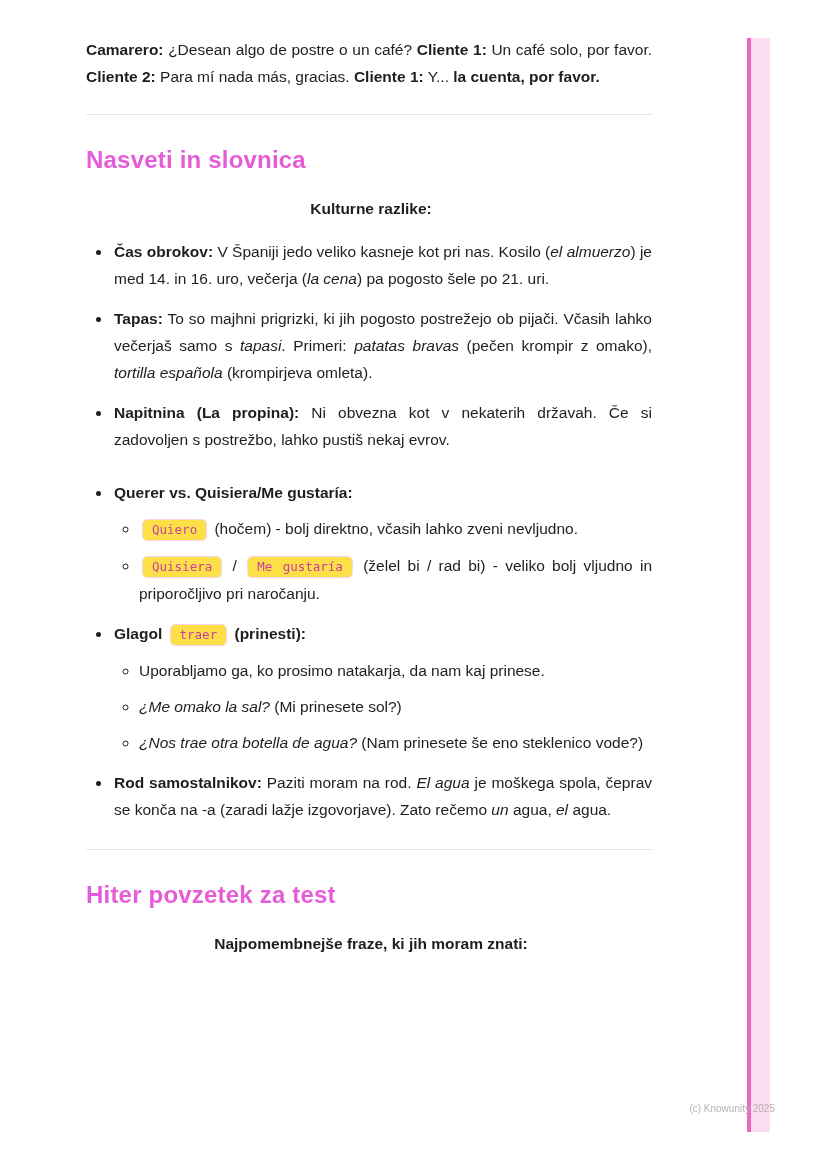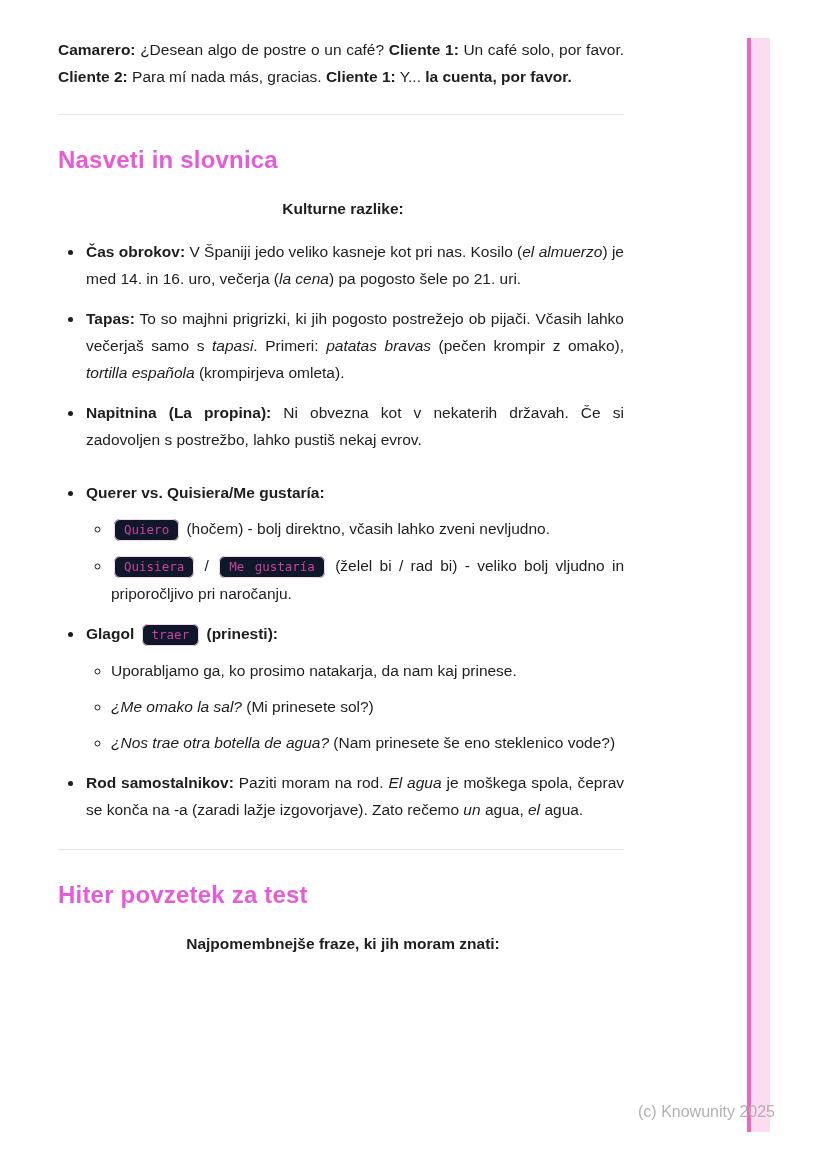--- a/index.html
+++ b/index.html
@@ -7,36 +7,36 @@
   body {
     width: 828px; height: 1171px;
     background: #ffffff;
     font-family: "Liberation Sans", "DejaVu Sans", sans-serif;
     color: #1e1e1e;
     position: relative;
     overflow: hidden;
   }
   .content {
     position: absolute;
-    left: 58px; top: 36px;
+    left: 86px; top: 36px;
     width: 566px;
   }
   .para {
     font-size: 15.5px;
     line-height: 27px;
     text-align: justify;
     margin: 0 0 24px 0;
   }
   .b { font-weight: bold; }
   .i { font-style: italic; }
   .code {
     font-family: "DejaVu Sans Mono", "Liberation Mono", monospace;
     font-size: 12.5px;
     color: #c9419c;
-    background: #0f172a;
+    background: #fde047;
     border: 1px solid #f6d6ea;
     border-radius: 6px;
     padding: 2px 9px 3px;
     margin: 0 3px;
     white-space: nowrap;
   }
   hr.divider {
     border: none;
     border-top: 1px solid #e6e6e6;
     margin: 6px 0 0 0;
@@ -71,21 +71,21 @@
     list-style-type: circle;
     margin: 9px 0 0 0;
     padding: 0 0 0 25px;
   }
   ul.nested > li {
     margin: 0 0 9px 0;
   }
   .watermark {
     position: absolute;
     right: 53px; top: 1103px;
-    font-size: 16px;
+    font-size: 10px;
     color: #b5b0b3;
     z-index: 3;
   }
   .side-rail {
     position: absolute;
     top: 38px; right: 58px;
     width: 19px; height: 1094px;
     background: #fbdcf1;
     z-index: 2;
   }

